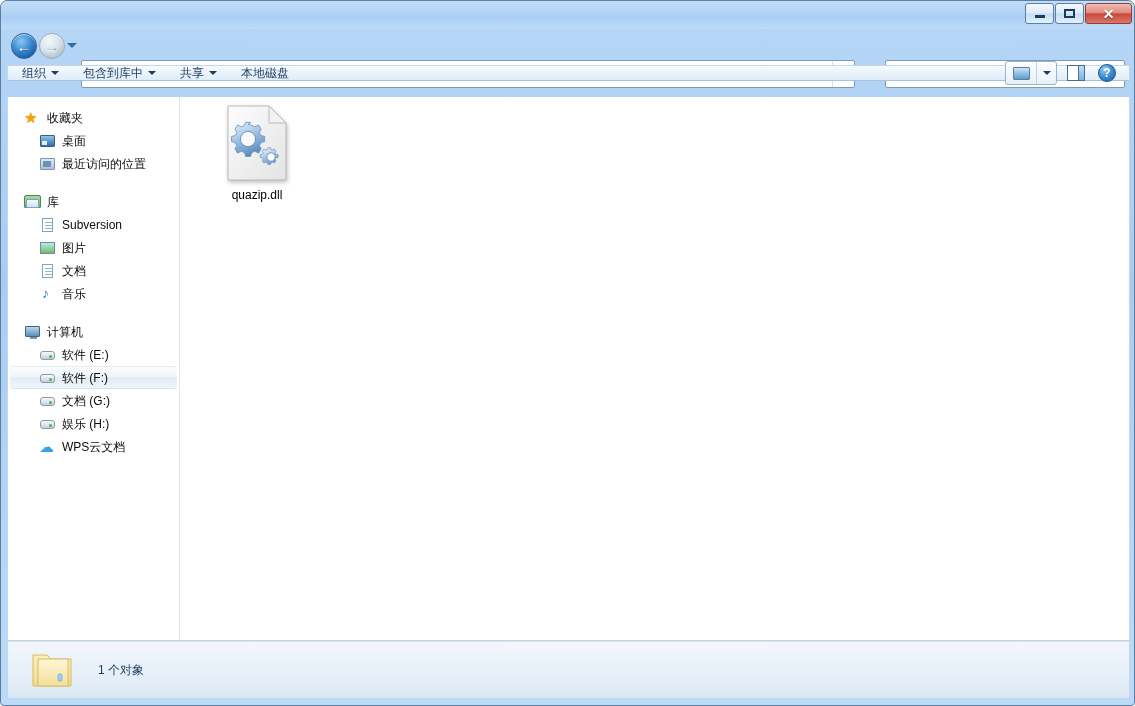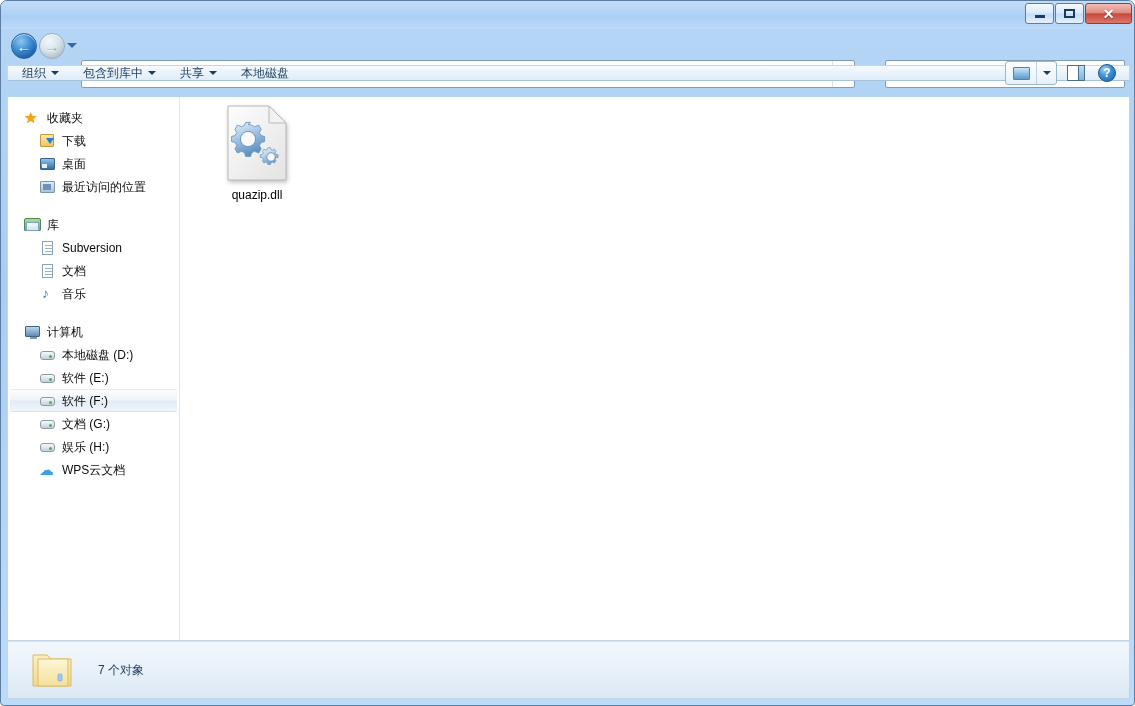--- a/index.html
+++ b/index.html
@@ -533,26 +533,20 @@
 
       <div class="nav-group">
         <div class="nav-row">
           <span class="ico">
             <span class="ico-star">★</span>
           </span>
           <span class="nav-label">收藏夹</span>
         </div>
         <div class="nav-row child">
           <span class="ico">
-            <span class="ico-dl"></span>
-          </span>
-          <span class="nav-label">下载</span>
-        </div>
-        <div class="nav-row child">
-          <span class="ico">
             <span class="ico-desktop"></span>
           </span>
           <span class="nav-label">桌面</span>
         </div>
         <div class="nav-row child">
           <span class="ico">
             <span class="ico-recent"></span>
           </span>
           <span class="nav-label">最近访问的位置</span>
         </div>
@@ -569,46 +563,46 @@
           <span class="nav-label">库</span>
         </div>
         <div class="nav-row child">
           <span class="ico">
             <span class="ico-doc"></span>
           </span>
           <span class="nav-label">Subversion</span>
         </div>
         <div class="nav-row child">
           <span class="ico">
+            <span class="ico-pic"></span>
+          </span>
+          <span class="nav-label">图片</span>
+        </div>
+        <div class="nav-row child">
+          <span class="ico">
             <span class="ico-doc"></span>
           </span>
           <span class="nav-label">文档</span>
         </div>
         <div class="nav-row child">
           <span class="ico">
             <span class="ico-music">♪</span>
           </span>
           <span class="nav-label">音乐</span>
         </div>
       </div>
 
       <div class="spacer"></div>
 
       <div class="nav-group">
         <div class="nav-row">
           <span class="ico">
             <span class="ico-computer"></span>
           </span>
           <span class="nav-label">计算机</span>
-        </div>
-        <div class="nav-row child">
-          <span class="ico">
-            <span class="ico-drive"></span>
-          </span>
-          <span class="nav-label">本地磁盘 (D:)</span>
         </div>
         <div class="nav-row child">
           <span class="ico">
             <span class="ico-drive"></span>
           </span>
           <span class="nav-label">软件 (E:)</span>
         </div>
         <div class="nav-row child selected">
           <span class="ico">
             <span class="ico-drive"></span>
@@ -697,16 +691,16 @@
           <linearGradient id="ff" x1="0" y1="0" x2="0" y2="1">
             <stop offset="0" stop-color="#fdf7d8"></stop>
             <stop offset="1" stop-color="#f5e09a"></stop>
           </linearGradient>
         </defs>
         <path d="M3 5 H17 L21 9 H41 V36 H3 Z" fill="url(#fb)" stroke="#d8bb66" stroke-width="1"></path>
         <path d="M8 9 H38 V36 H8 Z" fill="url(#ff)" stroke="#d8bb66" stroke-width="1"></path>
         <rect x="28" y="24" width="4" height="7" rx="1" fill="#9ccaf0" stroke="#7fb0dd" stroke-width="0.8"></rect>
       </svg>
     </span>
-    <span id="status-text">7 个对象</span>
+    <span id="status-text">1 个对象</span>
   </div>
 
 </div>
 
 </body></html>

